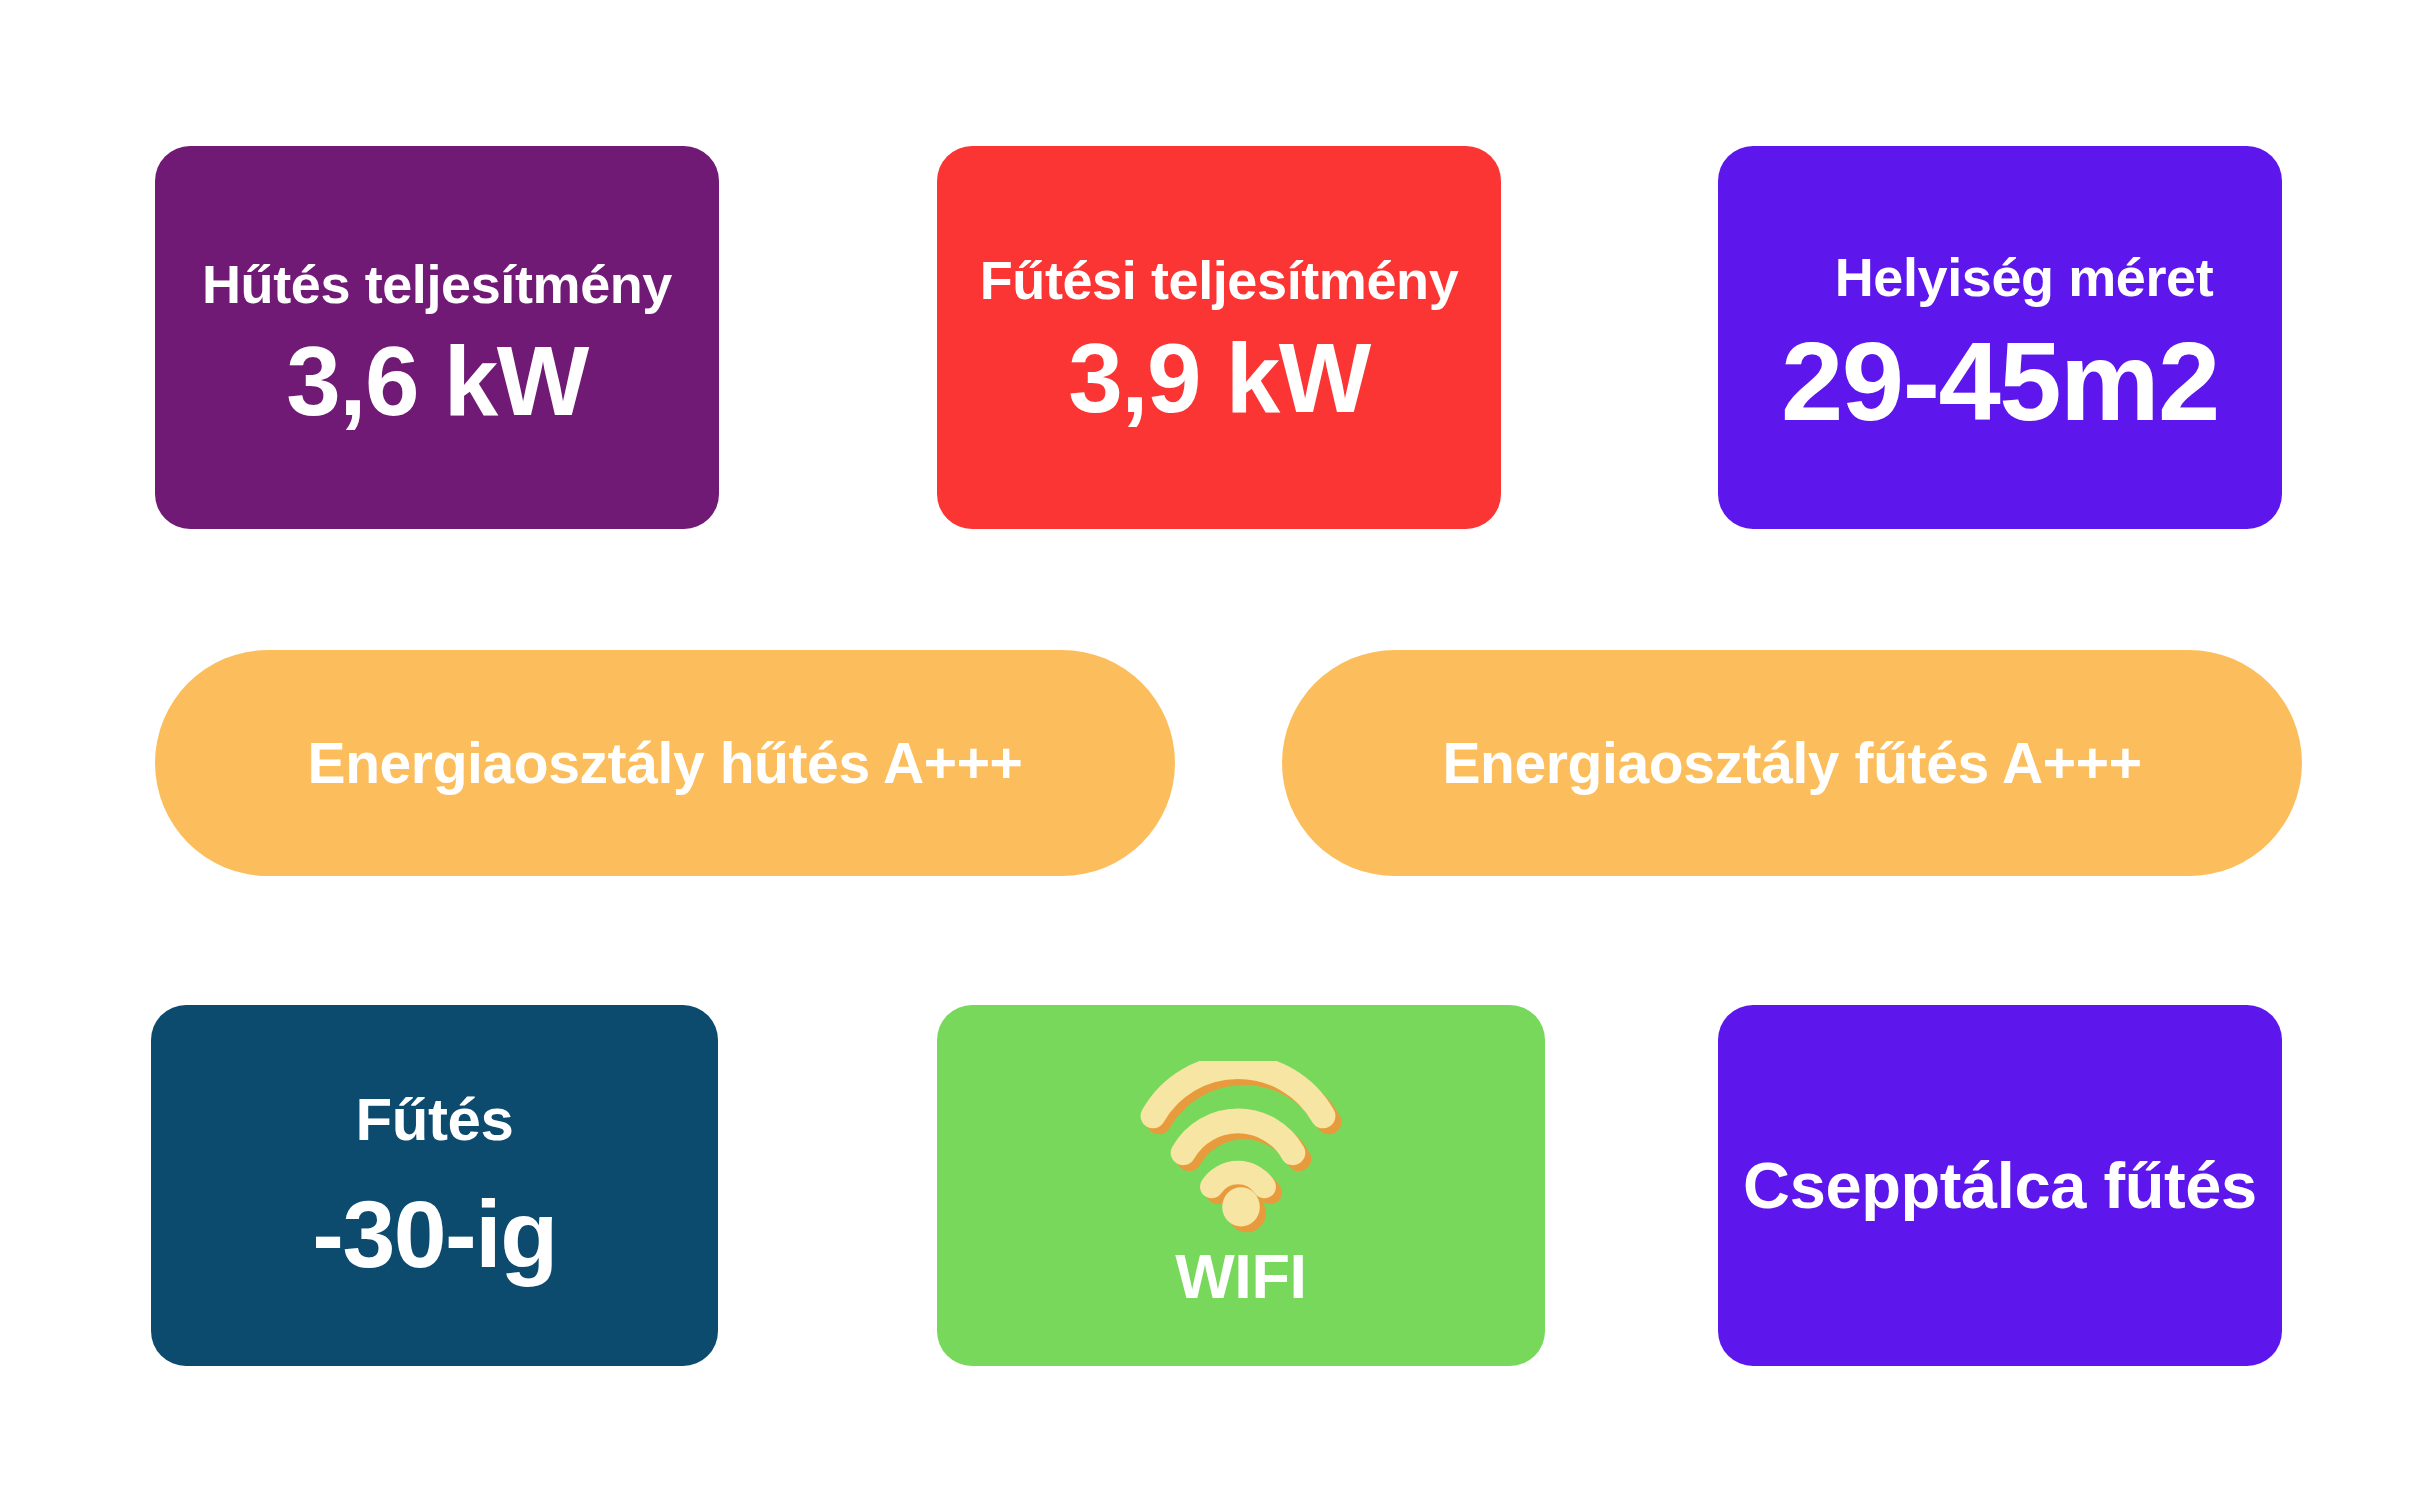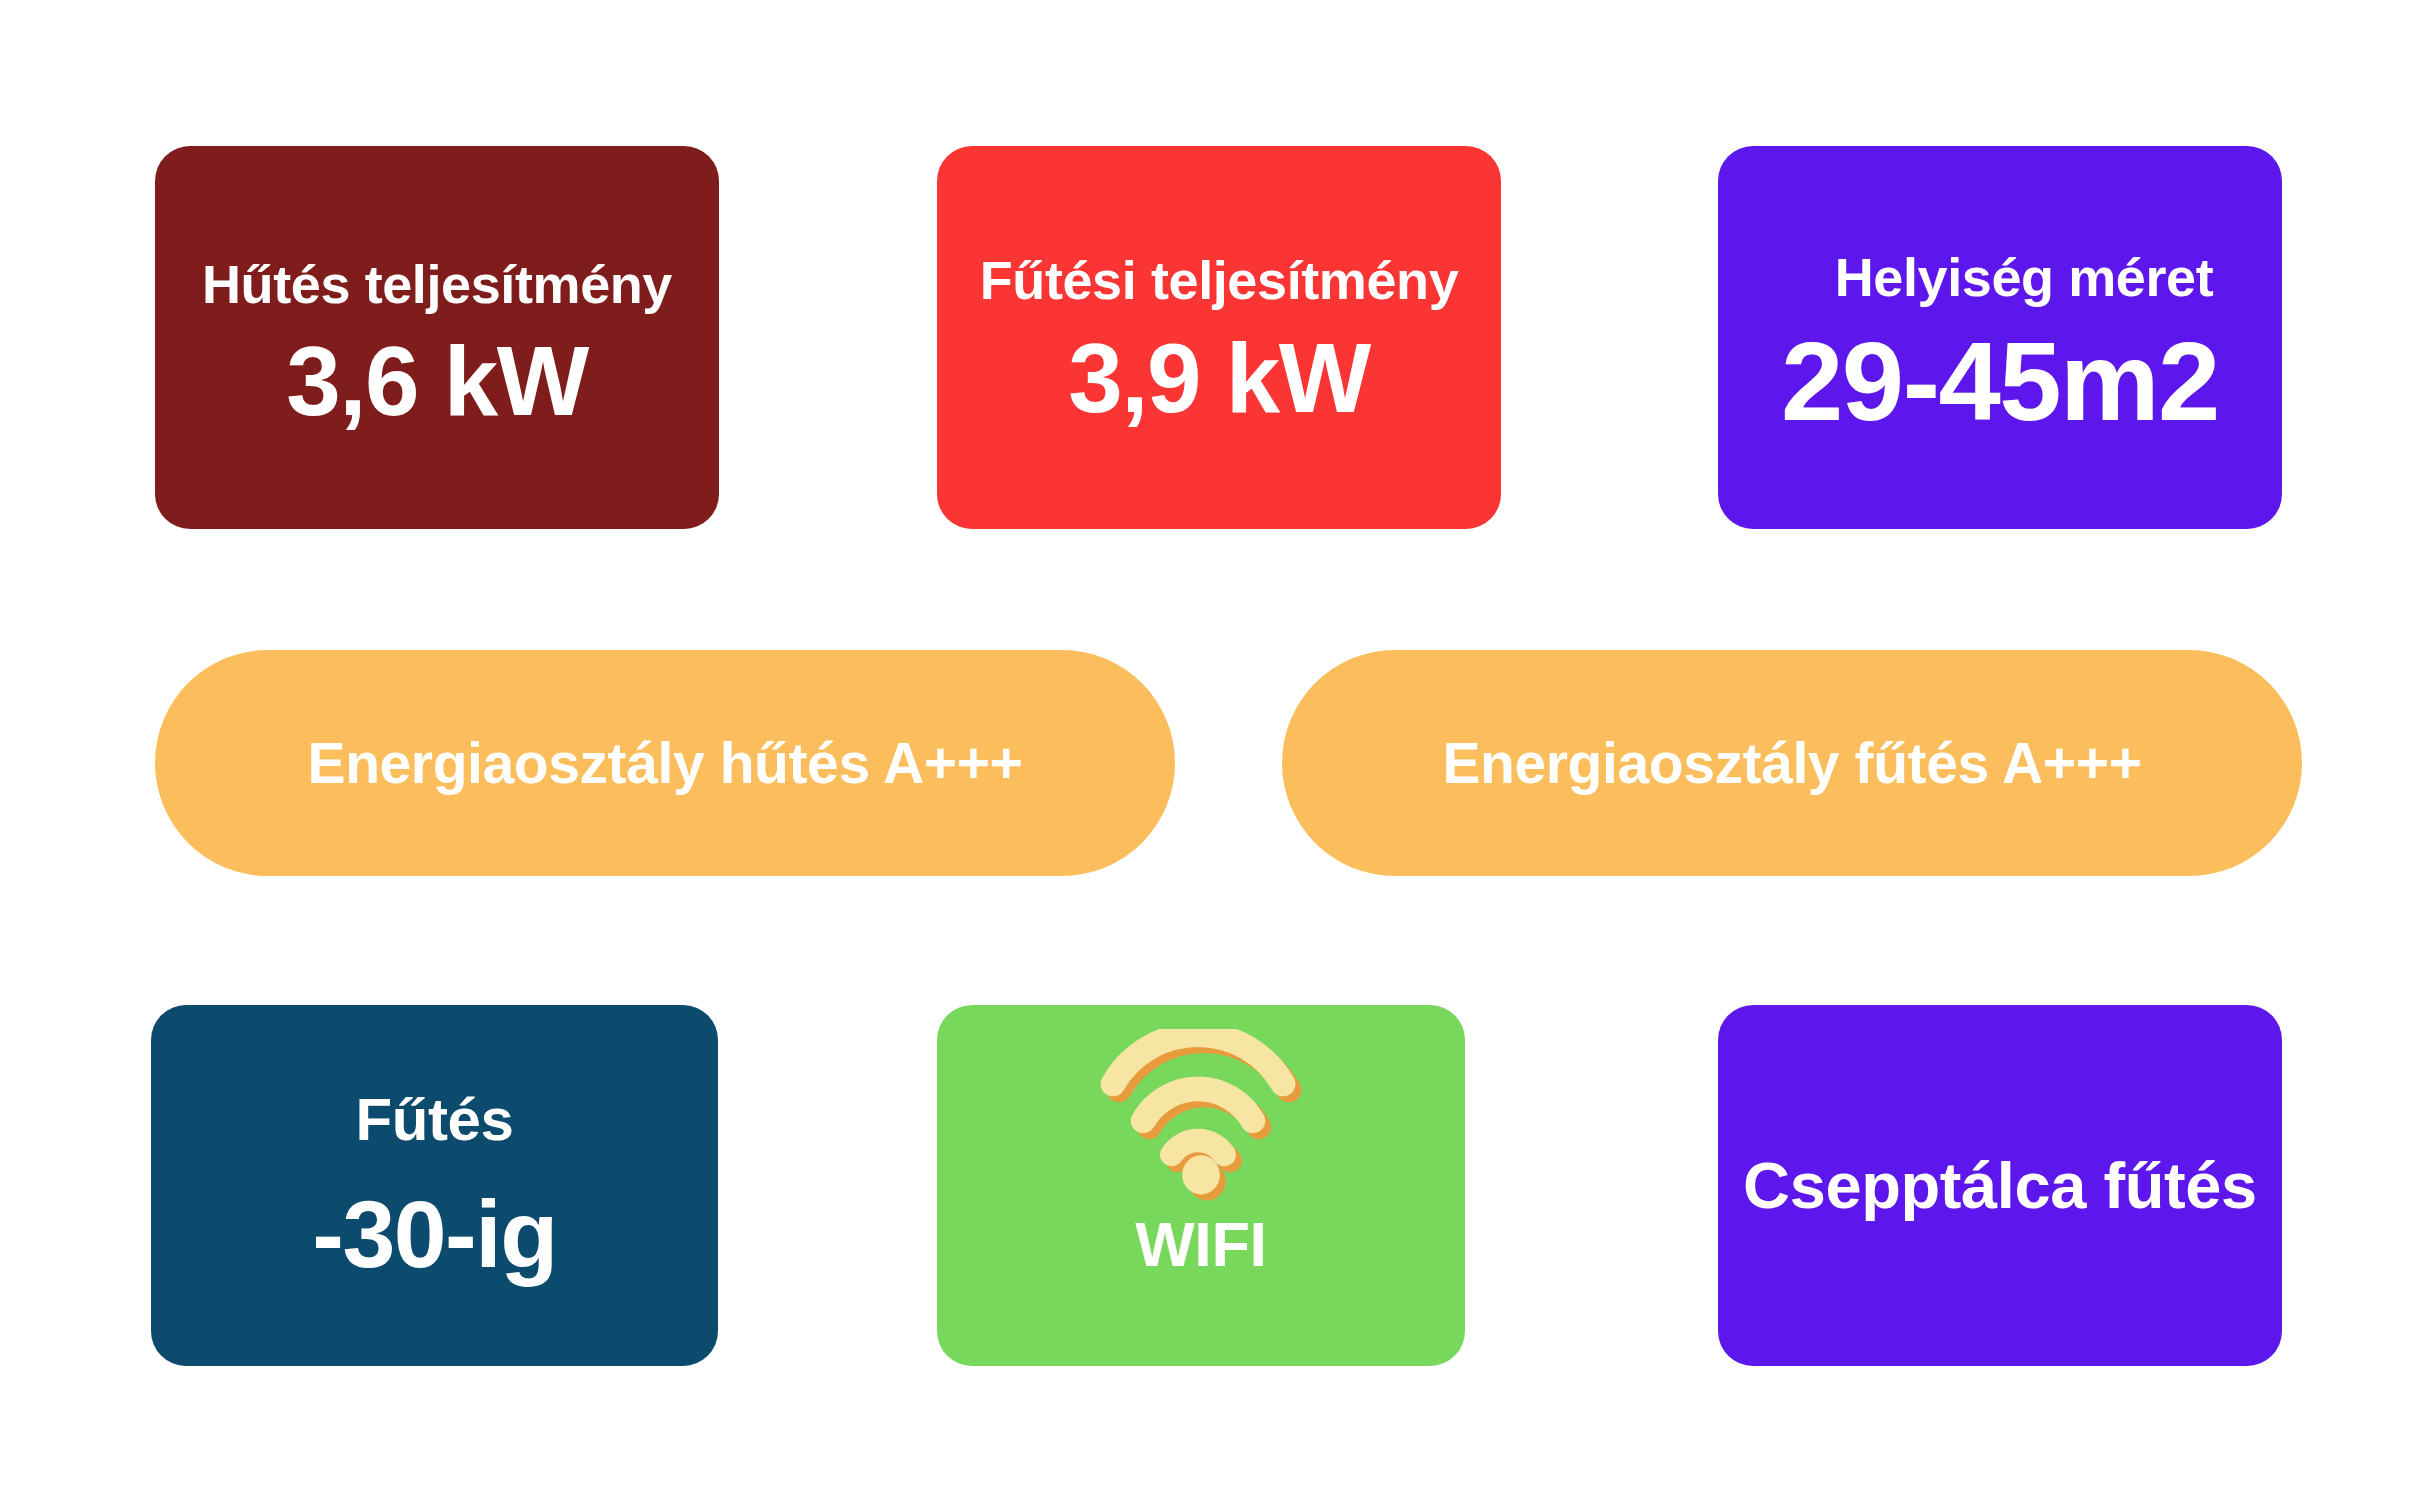--- a/index.html
+++ b/index.html
@@ -46,21 +46,21 @@
     font-size: 98px;
     font-weight: 700;
     line-height: 1.02;
     letter-spacing: -1.5px;
     white-space: nowrap;
   }
 
   
   #card-cooling-power {
     left: 155px;  top: 146px;  width: 564px; height: 383px;
-    background: #7f1d1d;
+    background: #701a75;
     padding-top: 13.6px;
   }
   #card-cooling-power .card-title { margin-bottom: 19.6px; }
 
   #card-heating-power {
     left: 937px; top: 146px;  width: 564px; height: 383px;
     background: #FB3434;
     padding-top: 6px;
   }
   #card-heating-power .card-title { margin-bottom: 19.6px; }
@@ -99,24 +99,24 @@
 
   
   #card-heating-range {
     left: 151px;  top: 1005px; width: 567px; height: 361px;
     background: #0c4a6e;
   }
   #card-heating-range .card-title { font-size: 60px; margin-bottom: 35px; }
   #card-heating-range .card-value { font-size: 95px; }
 
   #card-wifi {
-    left: 937px; top: 1005px; width: 528px; height: 361px;
+    left: 937px; top: 1005px; width: 608px; height: 361px;
     background: #78D85C;
     justify-content: flex-start;
-    padding-top: 24px;
+    padding-top: 56px;
   }
 
   #card-wifi .card-title {
     font-size: 63px;
     margin-top: 9px;
   }
 
   #card-drip-tray-heating {
     left: 1718px; top: 1005px; width: 564px; height: 361px;
     background: #5D17EC;

